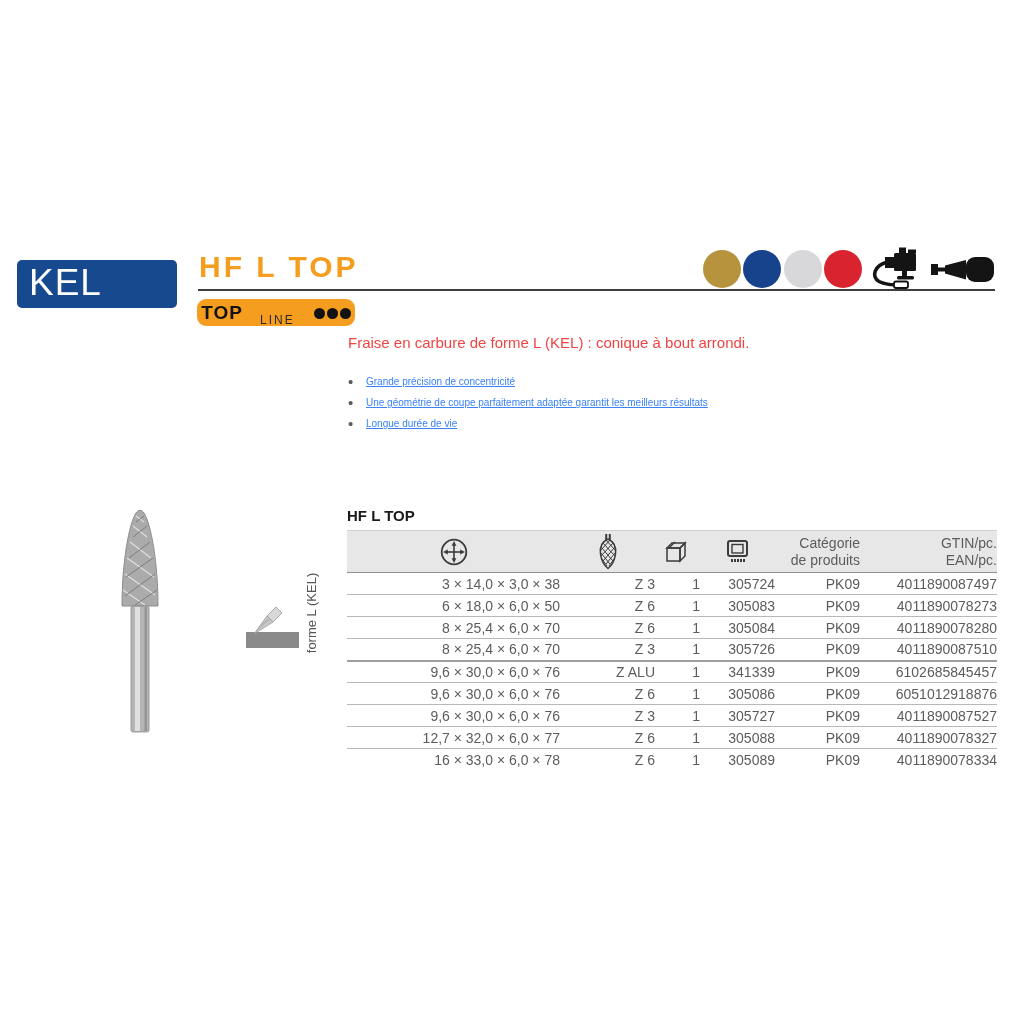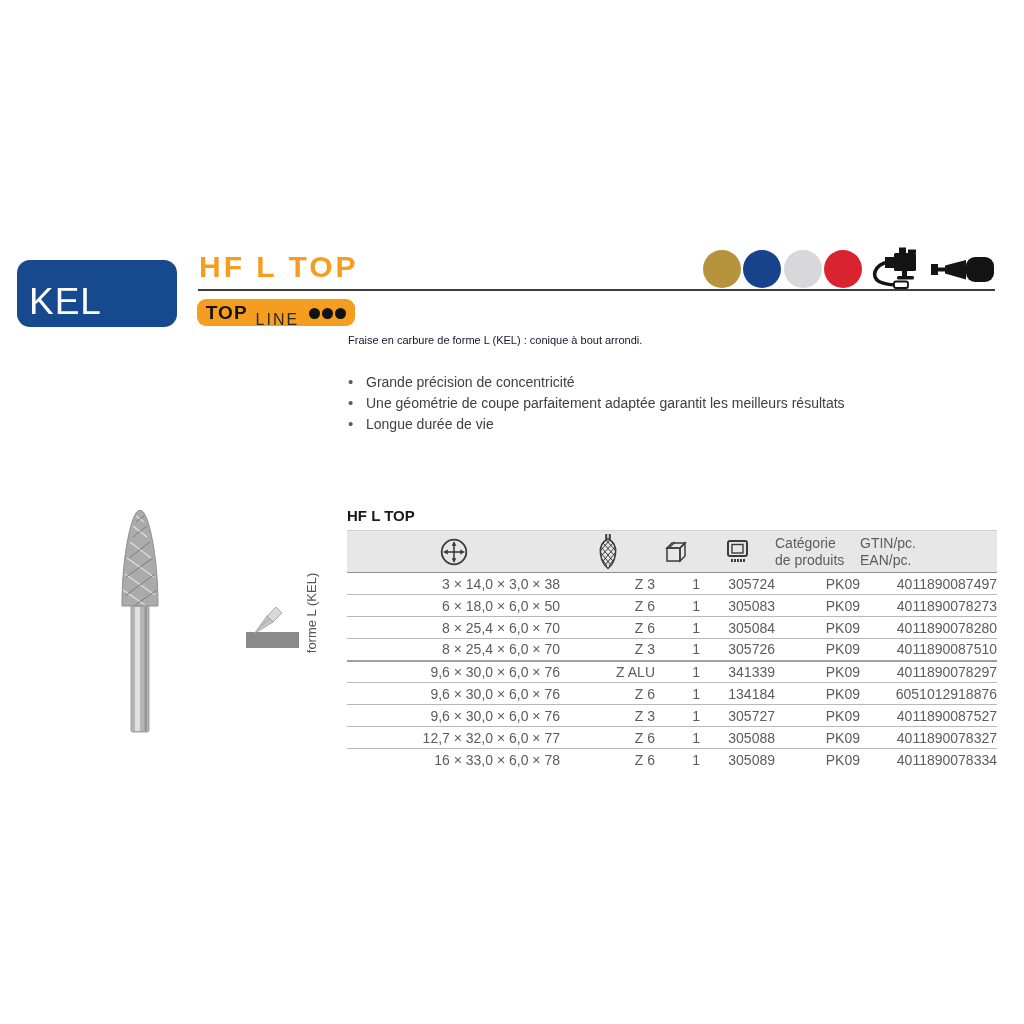--- a/index.html
+++ b/index.html
@@ -1,67 +1,67 @@
 <!DOCTYPE html>
 <html><head>
 <meta charset="utf-8">
 <style>
   * { margin:0; padding:0; box-sizing:border-box; }
   html,body { background:#fff; }
   body { font-family:"Liberation Sans", sans-serif; }
   .page { position:relative; width:1024px; height:1024px; background:#ffffff; overflow:hidden; }
 
   
-  .kel-badge { position:absolute; left:17px; top:260px; width:160px; height:67px;
-    background:#17498F; border-radius:13px; display:flex; align-items:flex-end; }
+  .kel-badge { position:absolute; left:17px; top:260px; width:160px; height:48px;
+    background:#17498F; border-radius:5px; display:flex; align-items:flex-end; }
   .kel-badge span { color:#ffffff; font-size:37px; font-weight:400; letter-spacing:1px;
     padding:0 0 7px 12px; line-height:1; }
 
   
   .page-title { position:absolute; left:199px; top:252px; color:#F49D1F; font-size:30px;
     font-weight:700; letter-spacing:3px; line-height:1; }
   .title-rule { position:absolute; left:198px; top:289px; width:797px; height:2px; background:#3d3d3d; }
 
   
   .topline-badge { position:absolute; left:197px; top:299px; width:158px; height:27px;
-    background:#F49D1F; border-radius:9px; display:flex; align-items:center; justify-content:center; gap:8px; }
+    background:#F49D1F; border-radius:9px; display:flex; align-items:center; justify-content:center; gap:17px; }
   .tl-top { color:#121212; font-weight:800; font-size:19px; letter-spacing:1px; line-height:1; }
-  .tl-line { color:#2a2a2a; font-weight:500; font-size:16px; letter-spacing:2px; line-height:1; margin-top:15px; }
+  .tl-line { color:#2a2a2a; font-weight:500; font-size:12px; letter-spacing:2px; line-height:1; margin-top:15px; }
   .tl-dots { display:flex; gap:2px; margin-left:2px; margin-top:1px; }
   .tl-dots i { display:block; width:11px; height:11px; border-radius:50%; background:#121212; }
 
   
   .color-dot { position:absolute; top:250px; width:38px; height:38px; border-radius:50%; }
   .dot-0 { left:703px; } .dot-1 { left:743px; } .dot-2 { left:784px; } .dot-3 { left:824px; }
 
   
   .machine-1 { position:absolute; left:868px; top:246px; }
   .machine-2 { position:absolute; left:930px; top:255px; }
 
   
-  .intro { position:absolute; left:348px; top:334px; font-size:11px; color:#0f172a; }
+  .intro { position:absolute; left:348px; top:334px; font-size:15px; color:#ef4444; }
   .bullets { position:absolute; left:348px; top:372px; width:510px; }
   .bullet-row { display:flex; margin-bottom:1px; }
   .bullet-row .b { color:#5a5a5a; font-size:15px; line-height:20px; width:18px; flex:0 0 18px; }
-  .bullet-row .t { color:#404040; font-size:14px; line-height:20px; width:492px; }
+  .bullet-row .t { color:#3b82f6; font-size:10px; line-height:20px; width:492px;text-decoration:underline; }
 
   
   .burr-svg { position:absolute; left:110px; top:504px; }
   .schematic-svg { position:absolute; left:243px; top:596px; }
   .fig-caption { position:absolute; left:258px; top:604px; width:110px; height:18px;
     transform:rotate(-90deg); text-align:center; font-size:13px; color:#555; }
 
   
   .table-caption { position:absolute; left:347px; top:507px; font-size:15px; font-weight:700; color:#1a1a1a; }
   .spec-table { position:absolute; left:347px; top:530px; width:650px; border-collapse:collapse; table-layout:fixed; }
   .spec-table col.c0 { width:213px; } .spec-table col.c1 { width:95px; }
   .spec-table col.c2 { width:45px; }  .spec-table col.c3 { width:75px; }
   .spec-table col.c4 { width:85px; }  .spec-table col.c5 { width:137px; }
   .spec-table thead th { background:#e7e7e7; height:42px; border-top:1px solid #d0d0d0;
-    border-bottom:1px solid #8f8f8f; font-weight:400; vertical-align:middle; text-align:left; }
+    border-bottom:1px solid #8f8f8f; font-weight:400; vertical-align:middle; text-align:right; }
   .hdr-label { font-size:14px; color:#5c5c5c; line-height:17px; }
   .spec-table tbody td { height:22px; text-align:right; vertical-align:middle;
     font-size:14px; color:#5c5c5c; border-top:1px solid #b8b8b8; white-space:nowrap; }
   .spec-table tbody tr:first-child td { border-top:none; }
   .spec-table tbody tr.sep td { border-top:2px solid #9f9f9f; }
   .ico-cell svg { display:block; margin:0 auto; }
 </style>
 </head>
 <body>
 
@@ -269,27 +269,27 @@
         <td>305726</td>
         <td>PK09</td>
         <td>4011890087510</td>
       </tr>
       <tr class="sep">
         <td>9,6 × 30,0 × 6,0 × 76</td>
         <td>Z ALU</td>
         <td>1</td>
         <td>341339</td>
         <td>PK09</td>
-        <td>4011890078297</td>
+        <td>6102685845457</td>
       </tr>
       <tr>
         <td>9,6 × 30,0 × 6,0 × 76</td>
         <td>Z 6</td>
         <td>1</td>
-        <td>134184</td>
+        <td>305086</td>
         <td>PK09</td>
         <td>6051012918876</td>
       </tr>
       <tr>
         <td>9,6 × 30,0 × 6,0 × 76</td>
         <td>Z 3</td>
         <td>1</td>
         <td>305727</td>
         <td>PK09</td>
         <td>4011890087527</td>

